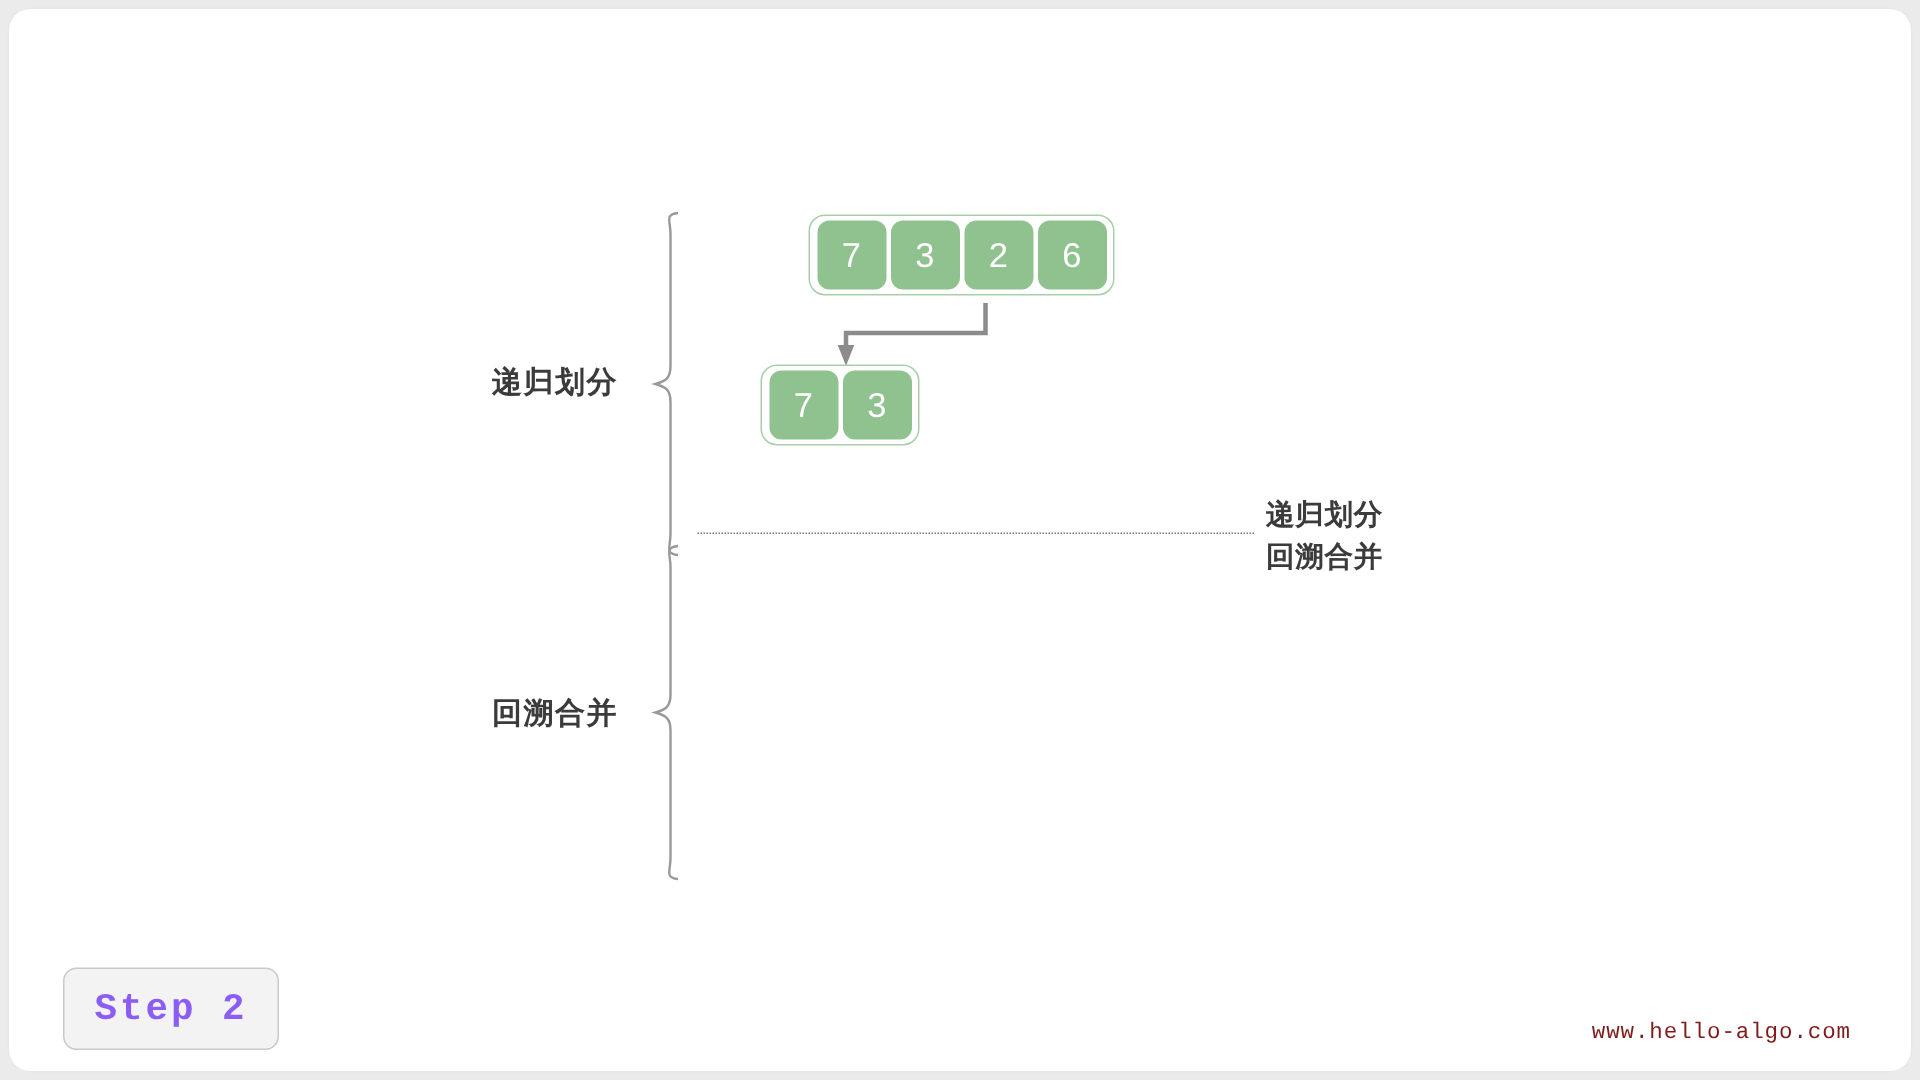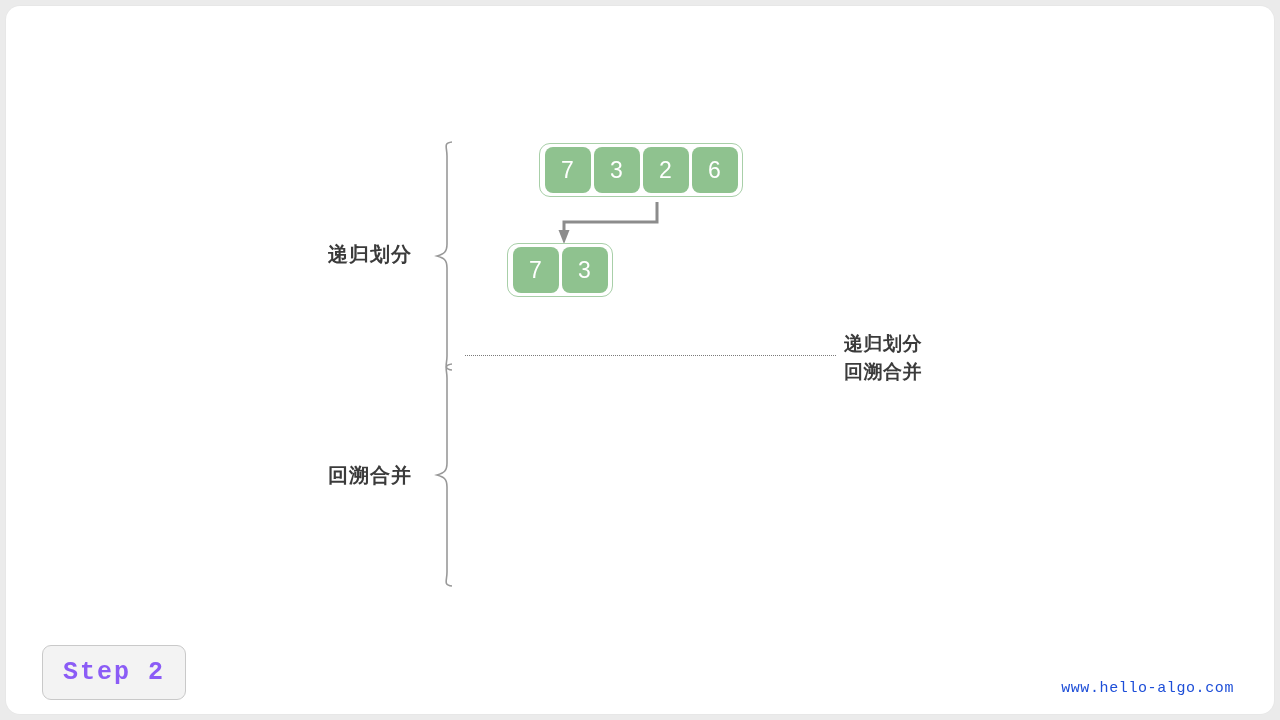--- a/index.html
+++ b/index.html
@@ -137,21 +137,21 @@
     letter-spacing: 2px;
   }
 
   
   #watermark {
     position: absolute;
     right: 40px;
     top: 674px;
     font-family: "Liberation Mono", "DejaVu Sans Mono", monospace;
     font-size: 15px;
-    color: #1d4ed8;
+    color: #7f1d1d;
     letter-spacing: 0.6px;
   }
 </style>
 </head>
 <body>
 
 <div id="frame">
   <div id="card">
 
     <svg class="brace" style="left:428px; top:134px;" width="26" height="232" viewBox="0 0 26 232">

